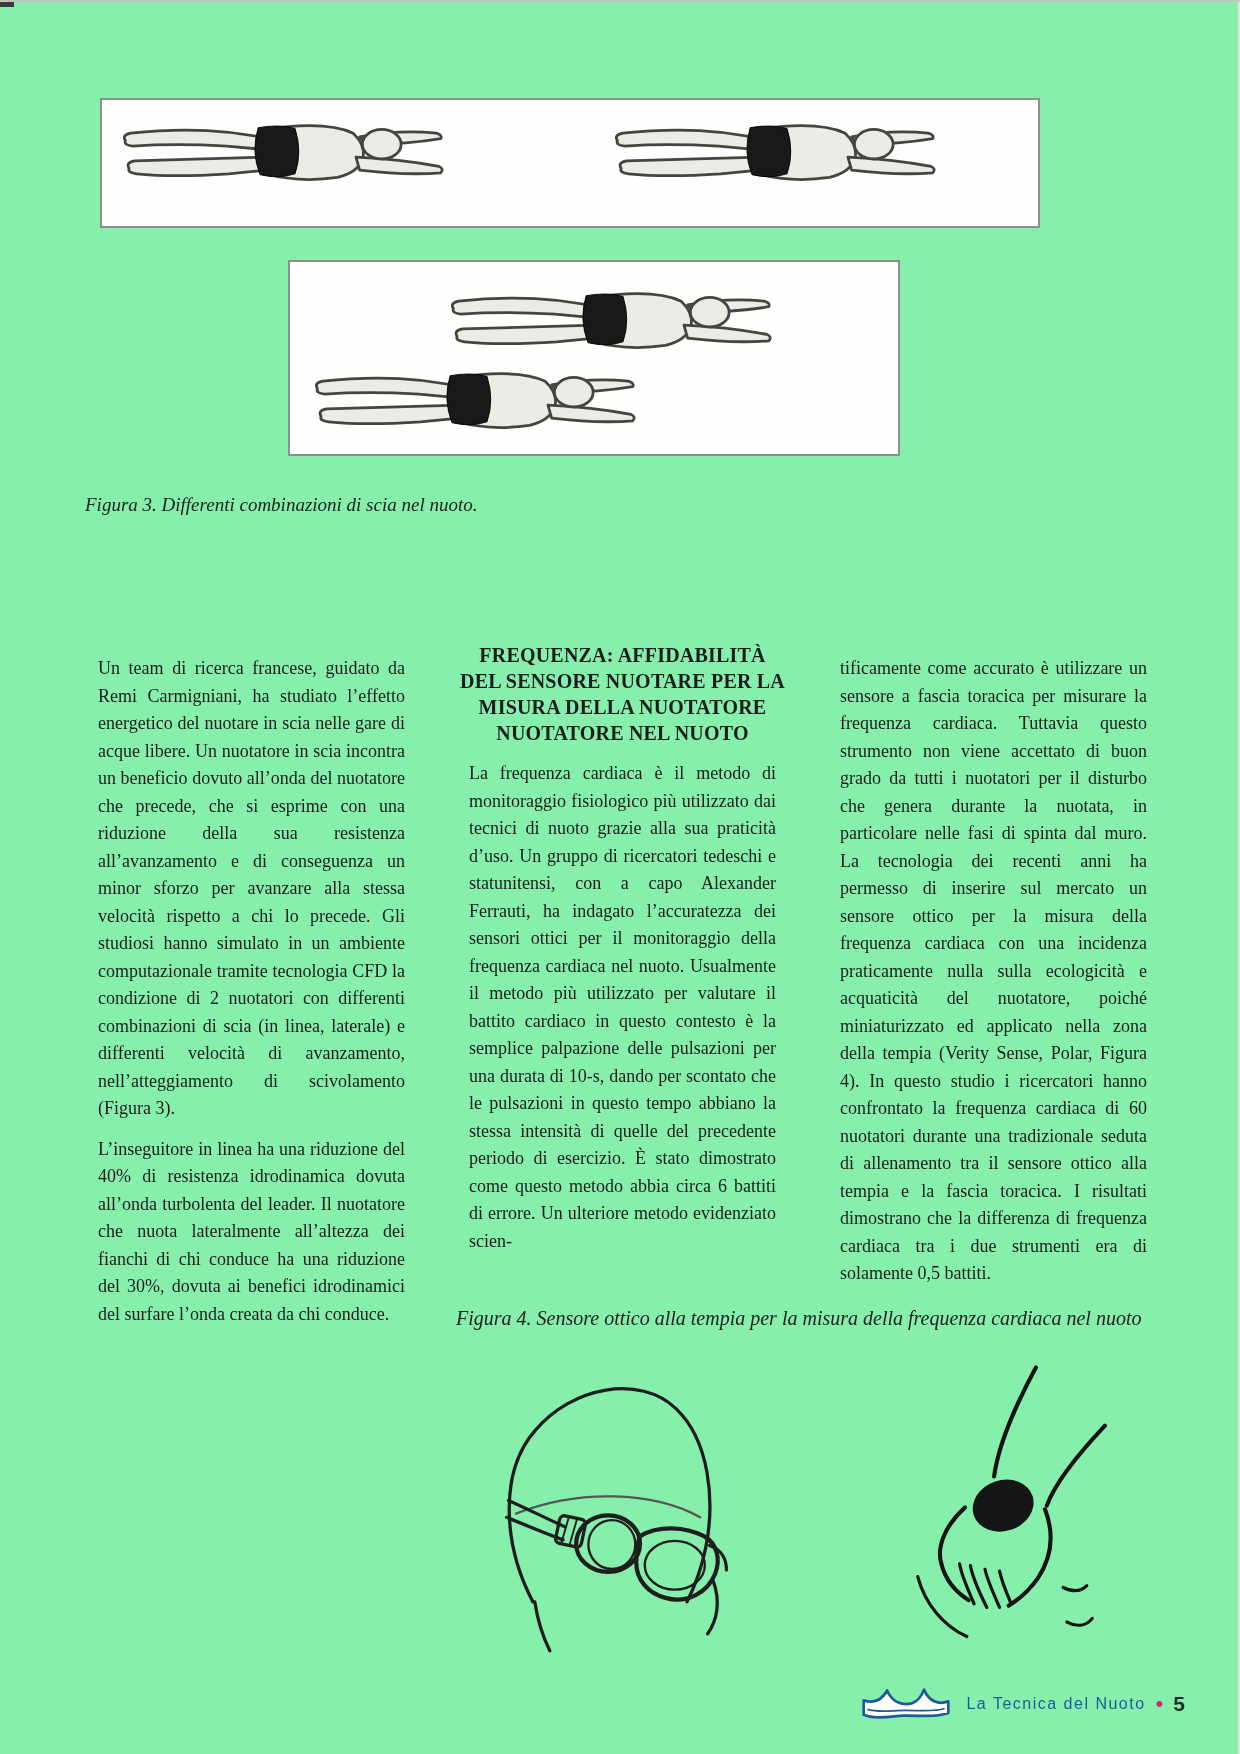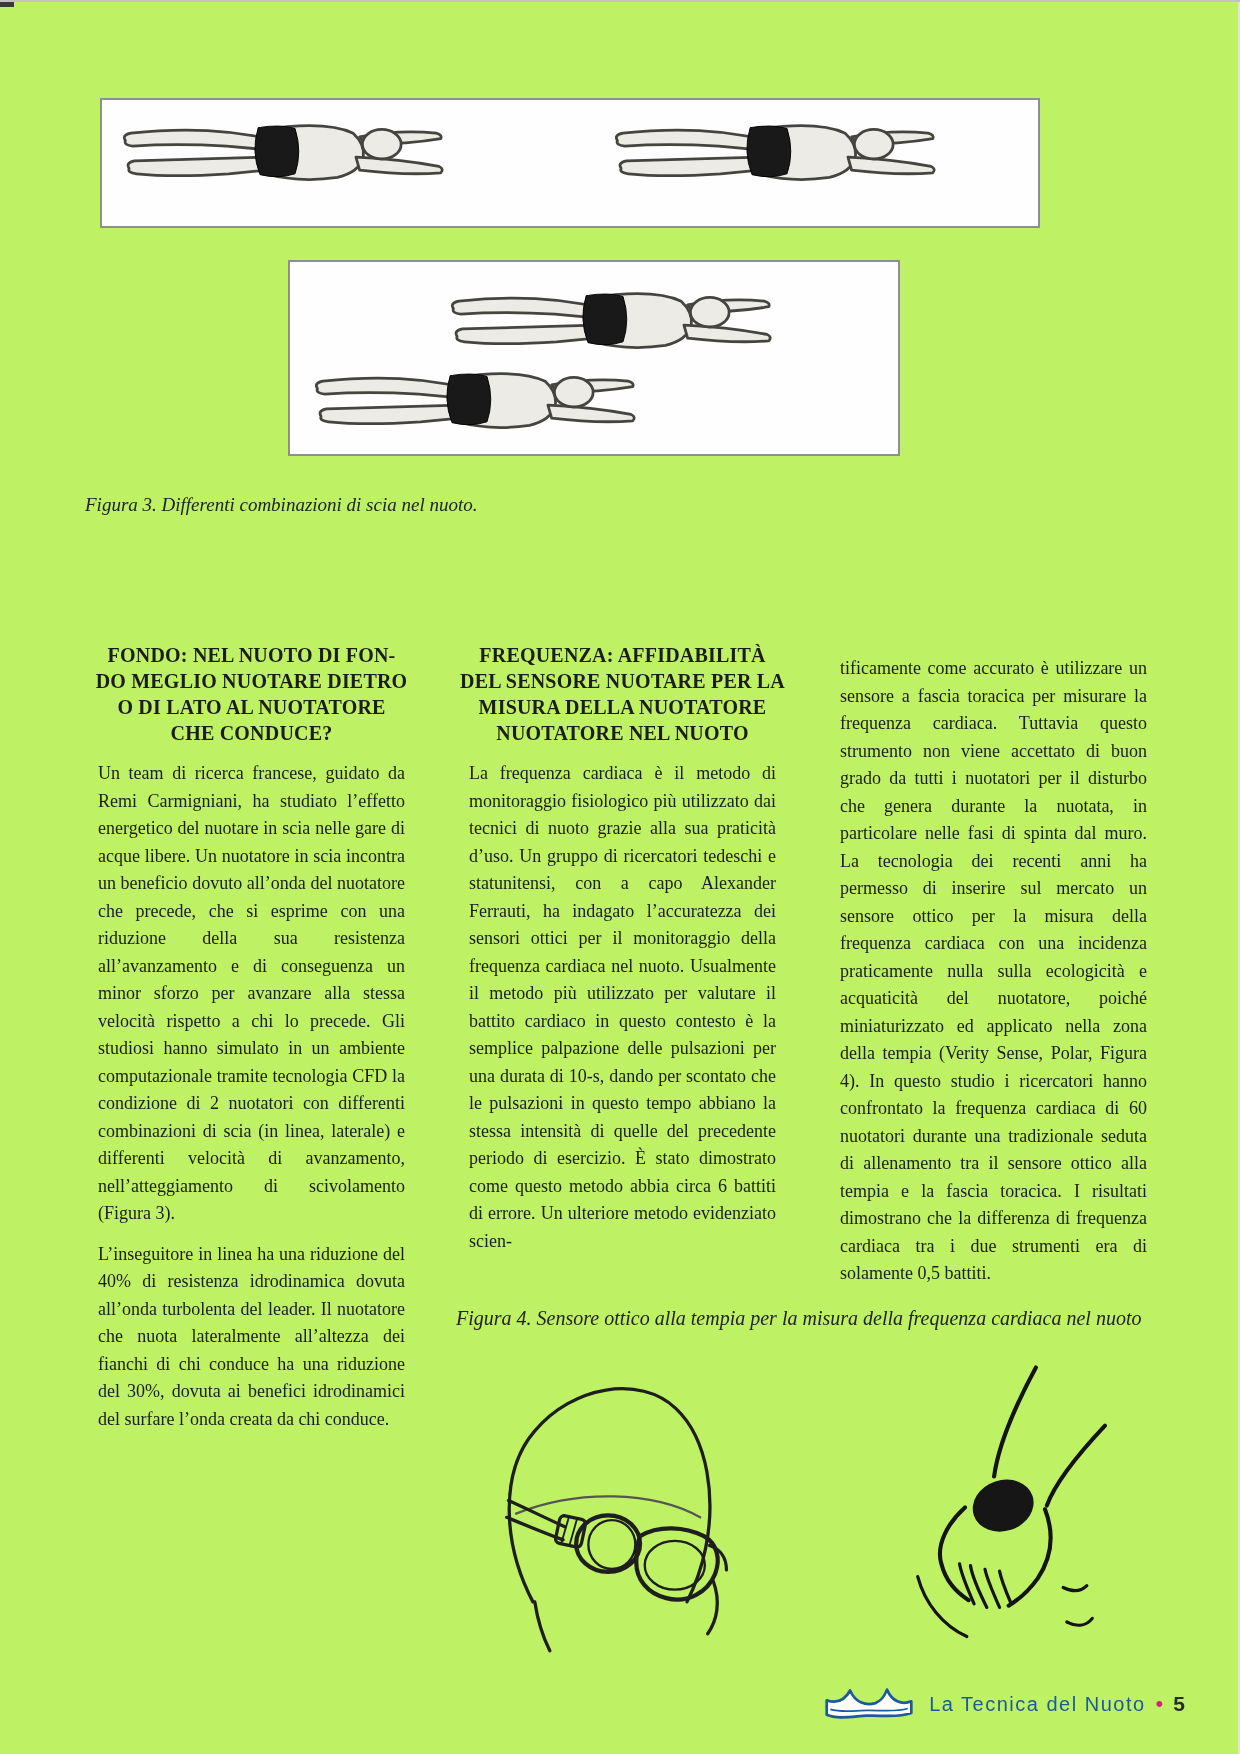--- a/index.html
+++ b/index.html
@@ -1,19 +1,19 @@
 <!DOCTYPE html>
 <html><head>
 <meta charset="utf-8">
 <style>
   html,body{margin:0;padding:0;background:#ffffff;}
   .page{
     position:relative;
     width:1240px;height:1754px;
-    background:#bef264;
+    background:#86efac;
     overflow:hidden;
     font-family:"Liberation Serif", serif;
     color:#1c1c1c;
     border-top:2px solid #c3c3c3;
     box-sizing:border-box;
   }
   .edge-right{position:absolute;top:0;right:0;width:2px;height:100%;background:#e2e2e2;}
   .corner-tick{position:absolute;top:0;left:0;width:14px;height:5px;background:#3a3a3a;}
 
   
@@ -56,21 +56,21 @@
   .fig4-art{position:absolute;}
   .fig4-head{left:470px;top:1350px;}
   .fig4-wrist{left:855px;top:1360px;}
 
   
   .footer{
     position:absolute;top:1682px;right:55px;height:40px;
     display:flex;align-items:center;gap:12px;
     font-family:"Liberation Sans", sans-serif;
   }
-  .footer-title{color:#1d5a9b;font-size:20px;letter-spacing:1.5px;font-weight:400;}
+  .footer-title{color:#1d5a9b;font-size:16px;letter-spacing:1.5px;font-weight:400;}
   .footer-dot{color:#d2266e;font-size:22px;line-height:1;margin:0 -2px;}
   .footer-num{color:#2a2a33;font-size:21px;font-weight:bold;}
   .hidden-defs{position:absolute;width:0;height:0;overflow:hidden;}
 </style>
 </head>
 <body>
 
 <div class="page">
 
   <svg class="hidden-defs" aria-hidden="true">
@@ -108,26 +108,20 @@
     <svg class="swimmer" style="left:20px;top:102px;" width="332" height="86" viewBox="0 0 360 92">
         <use href="#swimmer-shape"></use>
       </svg>
   </div>
 
   <div class="fig3-caption">
     <div>Figura 3. Differenti combinazioni di scia nel nuoto.</div>
   </div>
 
   <section class="col col1">
-    <h2 class="col-heading">
-      <span>FONDO: NEL NUOTO DI FON-</span>
-      <span>DO MEGLIO NUOTARE DIETRO</span>
-      <span>O DI LATO AL NUOTATORE</span>
-      <span>CHE CONDUCE?</span>
-    </h2>
     <p class="col-body">Un team di ricerca francese, guidato da Remi Carmigniani, ha studiato l’effetto energetico del nuotare in scia nelle gare di acque libere. Un nuotatore in scia incontra un beneficio dovuto all’onda del nuotatore che precede, che si esprime con una riduzione della sua resistenza all’avanzamento e di conseguenza un minor sforzo per avanzare alla stessa velocità rispetto a chi lo precede. Gli studiosi hanno simulato in un ambiente computazionale tramite tecnologia CFD la condizione di 2 nuotatori con differenti combinazioni di scia (in linea, laterale) e differenti velocità di avanzamento, nell’atteggiamento di scivolamento (Figura 3).</p>
     <p class="col-body">L’inseguitore in linea ha una riduzione del 40% di resistenza idrodinamica dovuta all’onda turbolenta del leader. Il nuotatore che nuota lateralmente all’altezza dei fianchi di chi conduce ha una riduzione del 30%, dovuta ai benefici idrodinamici del surfare l’onda creata da chi conduce.</p>
   </section>
 
   <section class="col col2">
     <h2 class="col-heading">
       <span>FREQUENZA: AFFIDABILITÀ</span>
       <span>DEL SENSORE NUOTARE PER LA</span>
       <span>MISURA DELLA NUOTATORE</span>
       <span>NUOTATORE NEL NUOTO</span>

